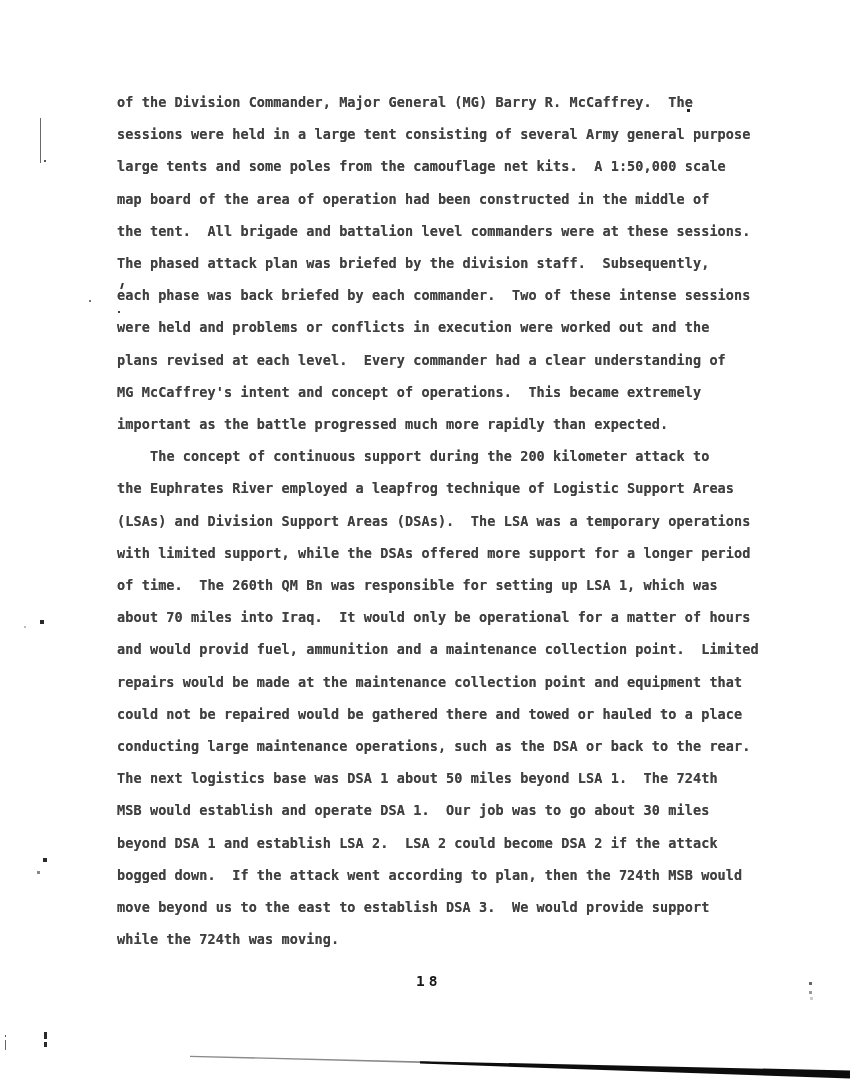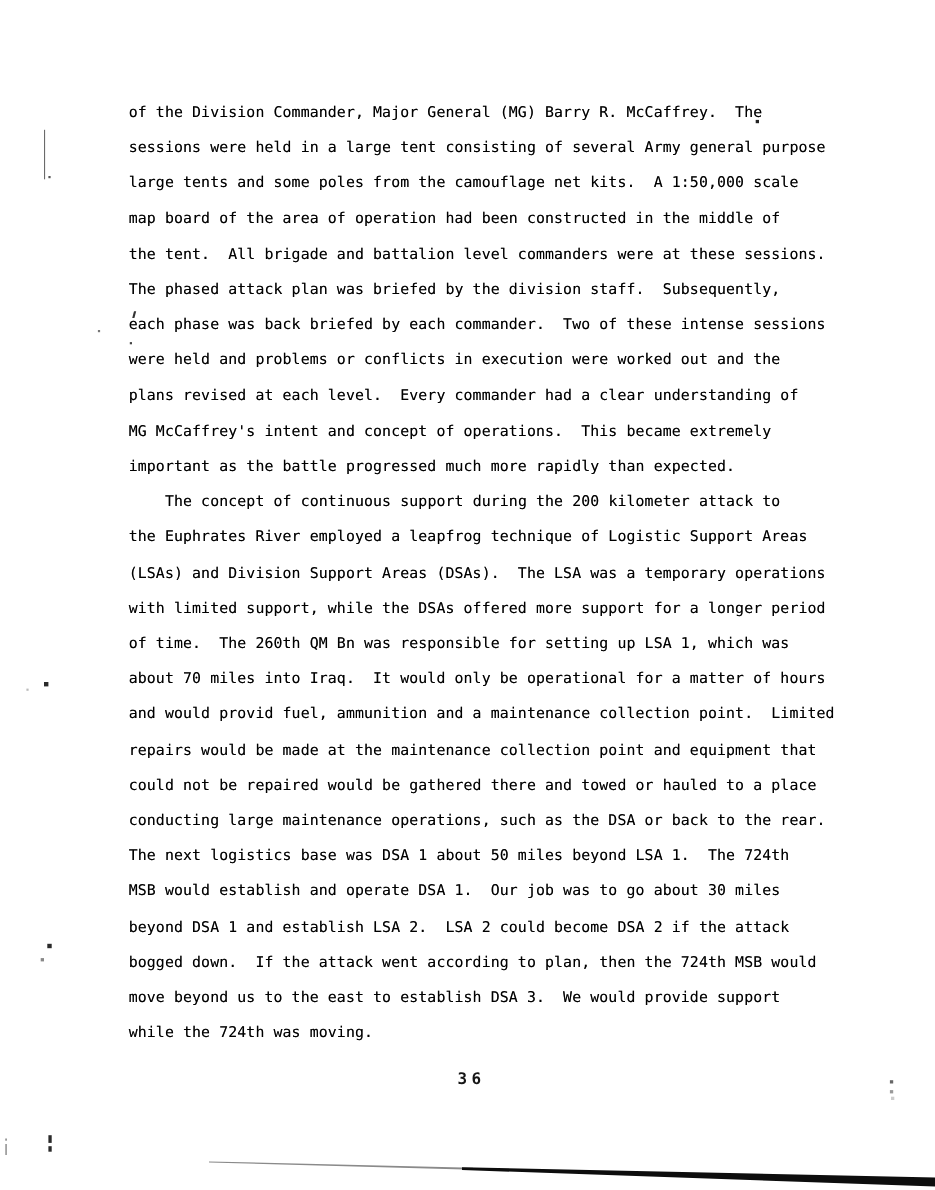--- a/index.html
+++ b/index.html
@@ -14,24 +14,24 @@
     background: #ffffff;
     overflow: hidden;
     font-family: "DejaVu Sans Mono", "Liberation Mono", monospace;
   }
   .body-text {
     position: absolute;
     left: 117px;
     top: 86px;
     width: 680px;
     font-size: 13.5px;
-    font-weight: normal;
+    font-weight: bold;
     line-height: 32.2px;
     letter-spacing: 0.1px;
-    color: #000000;
+    color: #404040;
     white-space: pre-wrap;
     text-shadow: 0 0 0.5px rgba(20,20,20,0.55);
   }
   .page-number {
     position: absolute;
     left: 416px;
     top: 973px;
     font-size: 14.5px;
     font-weight: bold;
     letter-spacing: 4px;
@@ -89,21 +89,21 @@
 repairs would be made at the maintenance collection point and equipment that
 could not be repaired would be gathered there and towed or hauled to a place
 conducting large maintenance operations, such as the DSA or back to the rear.
 The next logistics base was DSA 1 about 50 miles beyond LSA 1.  The 724th
 MSB would establish and operate DSA 1.  Our job was to go about 30 miles
 beyond DSA 1 and establish LSA 2.  LSA 2 could become DSA 2 if the attack
 bogged down.  If the attack went according to plan, then the 724th MSB would
 move beyond us to the east to establish DSA 3.  We would provide support
 while the 724th was moving.</div>
 
-  <div class="page-number">36</div>
+  <div class="page-number">18</div>
 
   <div class="mark m-vline-topleft"></div>
   <div class="mark m-vline-topleft-dot"></div>
   <div class="mark m-dot-after-the"></div>
   <div class="mark m-apostrophe"></div>
   <div class="mark m-dot-left-1"></div>
   <div class="mark m-dot-left-2"></div>
   <div class="mark m-speck-1"></div>
   <div class="mark m-speck-1b"></div>
   <div class="mark m-speck-2"></div>

